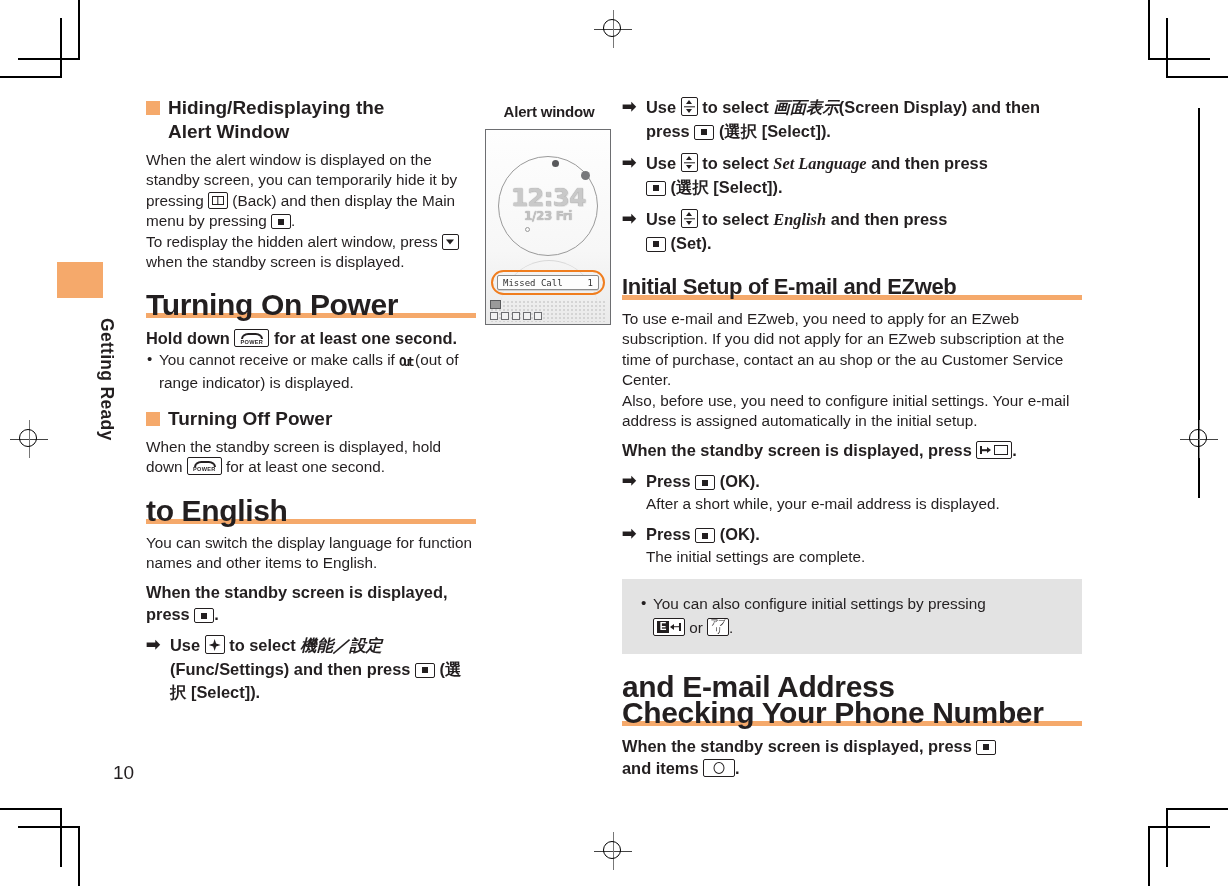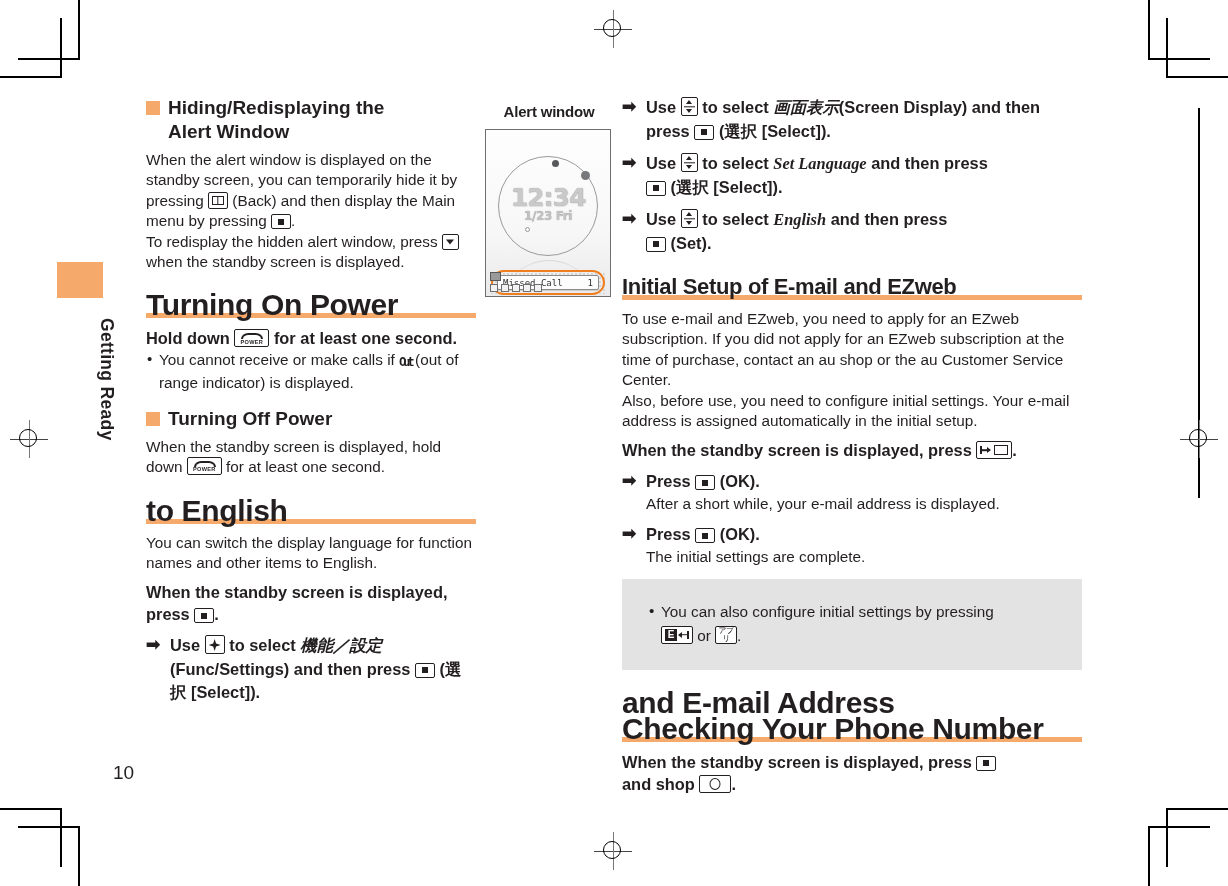--- a/index.html
+++ b/index.html
@@ -328,21 +328,21 @@
     letter-spacing: -3.6px;
     vertical-align: -1px;
   }
 
   
   .notebox {
     background: #e3e3e3;
     padding: 10px 14px 12px 14px;
     margin-top: 12px;
   }
-  .notebox ul { margin: 12px; padding: 0; list-style: none; }
+  .notebox ul { margin: 4px; padding: 0; list-style: none; }
   .notebox li {
     font-size: 15.3px;
     line-height: 21px;
     padding-left: 13px;
     position: relative;
   }
   .notebox li::before {
     content: "\2022";
     position: absolute; left: 1px; top: -1px;
   }
@@ -352,21 +352,21 @@
   .figure { position: absolute; left: 485px; top: 103px; width: 128px; }
   .figure .cap {
     font-size: 15px;
     font-weight: bold;
     text-align: center;
     margin-bottom: 9px;
     letter-spacing: -0.2px;
   }
   .phone {
     position: relative;
-    width: 126px; height: 168px;
+    width: 126px; height: 196px;
     border: 1.4px solid #6d6e71;
     background: linear-gradient(180deg,#fefefe 0%,#f7f7f7 62%,#eaeaea 100%);
     box-sizing: border-box;
     overflow: hidden;
   }
   .phone .dial {
     position: absolute;
     left: 12px; top: 26px;
     width: 100px; height: 100px;
     border: 1.6px solid #9a9a9a;
@@ -728,16 +728,16 @@
 
   <div class="sec-head">
     <span class="bar"></span>
     <span class="txt">and E-mail Address</span>
     <span class="txt">Checking Your Phone Number</span>
   </div>
 
   <p class="bold">
     <span>When the standby screen is displayed, press</span>
     <span class="key key-center"></span><br>
-    <span>and shop</span>
+    <span>and items</span>
     <span class="key key-o"><span class="ring2"></span></span><span>.</span>
   </p>
 </div>
 
 </body></html>

